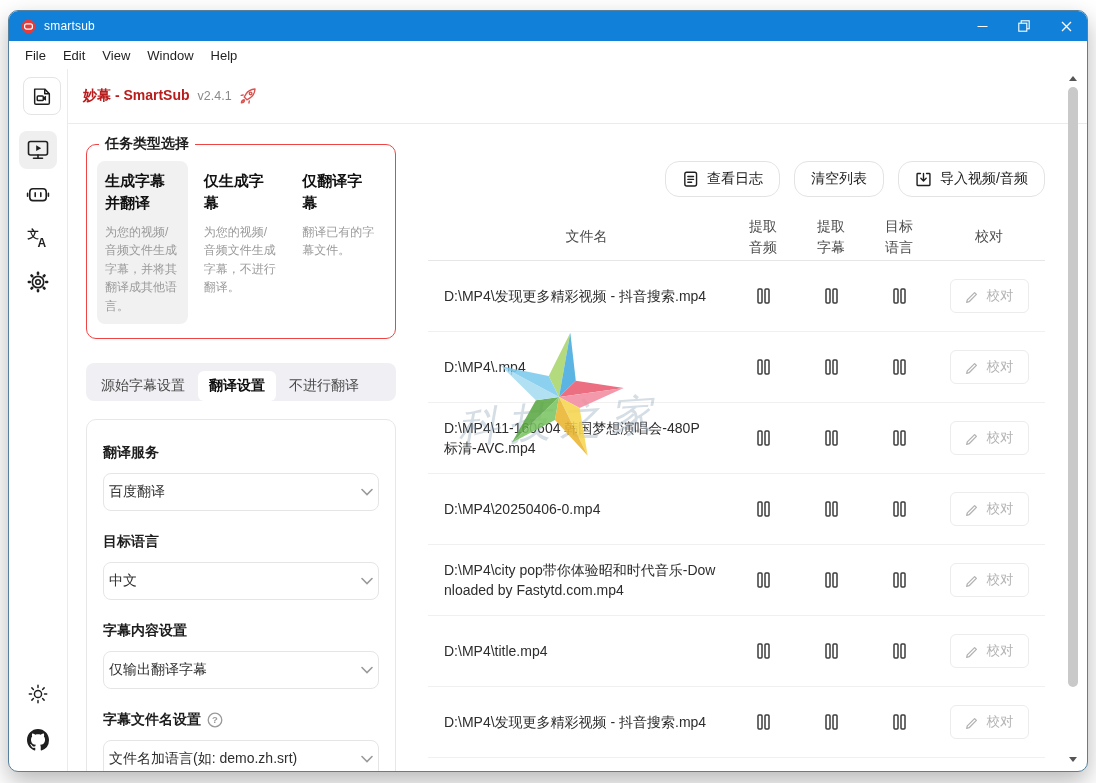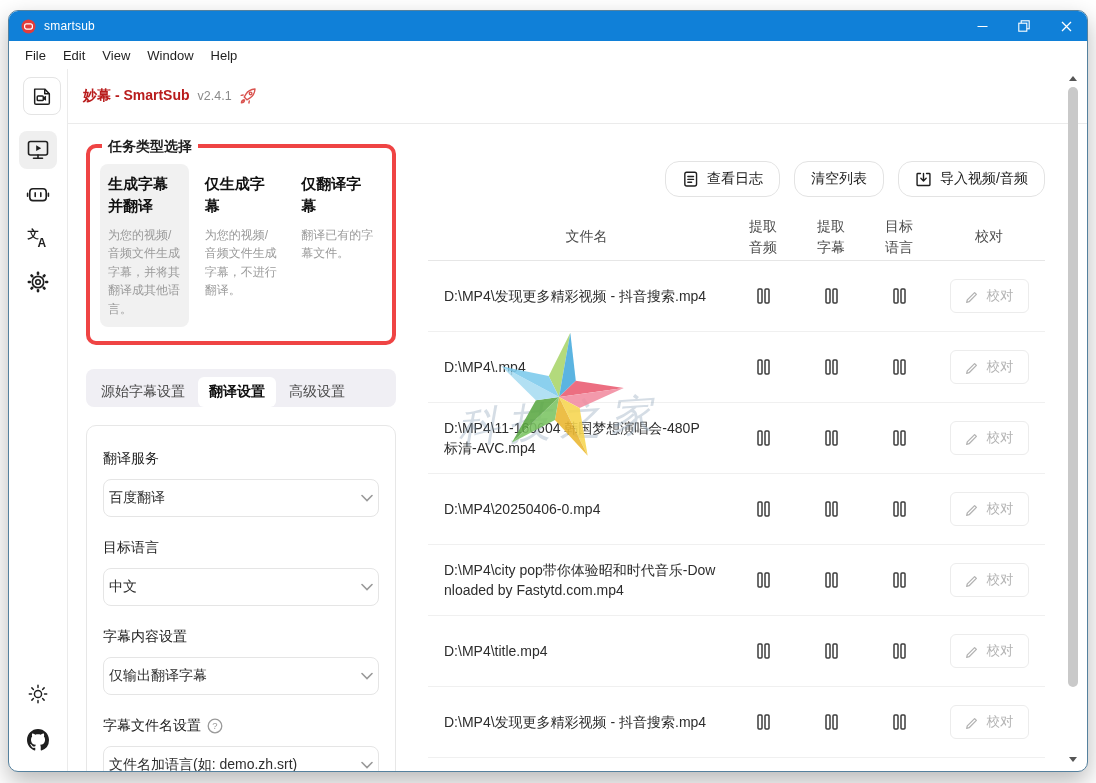--- a/index.html
+++ b/index.html
@@ -37,36 +37,36 @@
   
   .sidebar { position:absolute; left:0; top:112px; bottom:0; width:58px; }
   .side-item { width:38px; height:38px; margin:8px auto 2px; border-radius:8px;
     display:flex; align-items:center; justify-content:center; }
   .side-item.active { background:#efefef; }
   .side-item.gap { margin-top:6px; }
   .side-bottom { position:absolute; bottom:10px; left:0; width:58px; }
 
   
   .left-panel { position:absolute; left:77px; top:124px; width:310px; bottom:-20px; }
-  .fieldset { position:relative; border:4px solid #ef4444; border-radius:10px; margin-top:9px; padding:16px 10px 14px; min-height:188px; }
+  .fieldset { position:relative; border:1px solid #ef4444; border-radius:10px; margin-top:9px; padding:16px 10px 14px; min-height:188px; }
   .legend { position:absolute; top:-10px; left:12px; background:#fff; padding:0 6px; font-size:14px; font-weight:700; color:#1d1d1d; }
   .cards { display:flex; gap:8px; }
   .card { flex:1; border-radius:8px; padding:9px 8px; cursor:default; }
   .card.selected { background:#f1f1f1; }
   .card-title { font-size:15px; font-weight:700; color:#111; line-height:1.45; }
   .card-desc { margin-top:9px; font-size:12px; color:#9a9a9a; line-height:1.55; }
 
   .tabs { margin-top:24px; height:38px; background:#f0eff4; border-radius:8px; display:flex; align-items:flex-end; gap:2px; padding:0 4px; }
   .tab { padding:6px 11px; font-size:14px; color:#4a4a4a; border-radius:6px; white-space:nowrap; }
   .tab.active { background:#fff; color:#101010; font-weight:700; }
 
   .form-box { margin-top:18px; border:1px solid #e7e7e7; border-radius:10px; padding:24px 16px 28px; }
   .field { margin-bottom:22px; }
   .field:last-child { margin-bottom:0; }
-  .field-label { display:flex; align-items:center; gap:6px; font-size:14px; font-weight:400; color:#1d1d1d; margin-bottom:11px; }
+  .field-label { display:flex; align-items:center; gap:6px; font-size:14px; font-weight:700; color:#1d1d1d; margin-bottom:11px; }
   .select { height:38px; border:1px solid #e5e5e5; border-radius:8px; background:#fff;
     display:flex; align-items:center; justify-content:space-between; padding:0 5px; font-size:14px; color:#2e2e2e; }
 
   
   .right-panel { position:absolute; left:419px; top:124px; right:42px; bottom:0; }
   .toolbar { margin-top:26px; display:flex; justify-content:flex-end; gap:14px; }
   .tbtn { height:36px; display:inline-flex; align-items:center; gap:8px; padding:0 16px;
     border:1px solid #e3e3e3; border-radius:14px; background:#fff; font-size:14px; color:#1b1b1b;
     font-family:inherit; }
   .grid { display:grid; grid-template-columns:minmax(0,1fr) 68px 68px 68px 112px; align-items:center; }
@@ -247,21 +247,21 @@
           <div class="card">
             <div class="card-title">仅翻译字幕</div>
             <div class="card-desc">翻译已有的字幕文件。</div>
           </div>
         </div>
       </div>
 
       <div class="tabs">
         <div class="tab">源始字幕设置</div>
         <div class="tab active">翻译设置</div>
-        <div class="tab">高级设置</div>
+        <div class="tab">不进行翻译</div>
       </div>
 
       <div class="form-box">
         <div class="field">
           <div class="field-label">翻译服务</div>
           <div class="select">
             <span>百度翻译</span>
             <span>
                 <svg width="12" height="8" viewBox="0 0 12 8" fill="none" stroke="#9a9a9a" stroke-width="1.6" stroke-linecap="round">
                   <path d="M1 1.5l5 5 5-5"></path>

